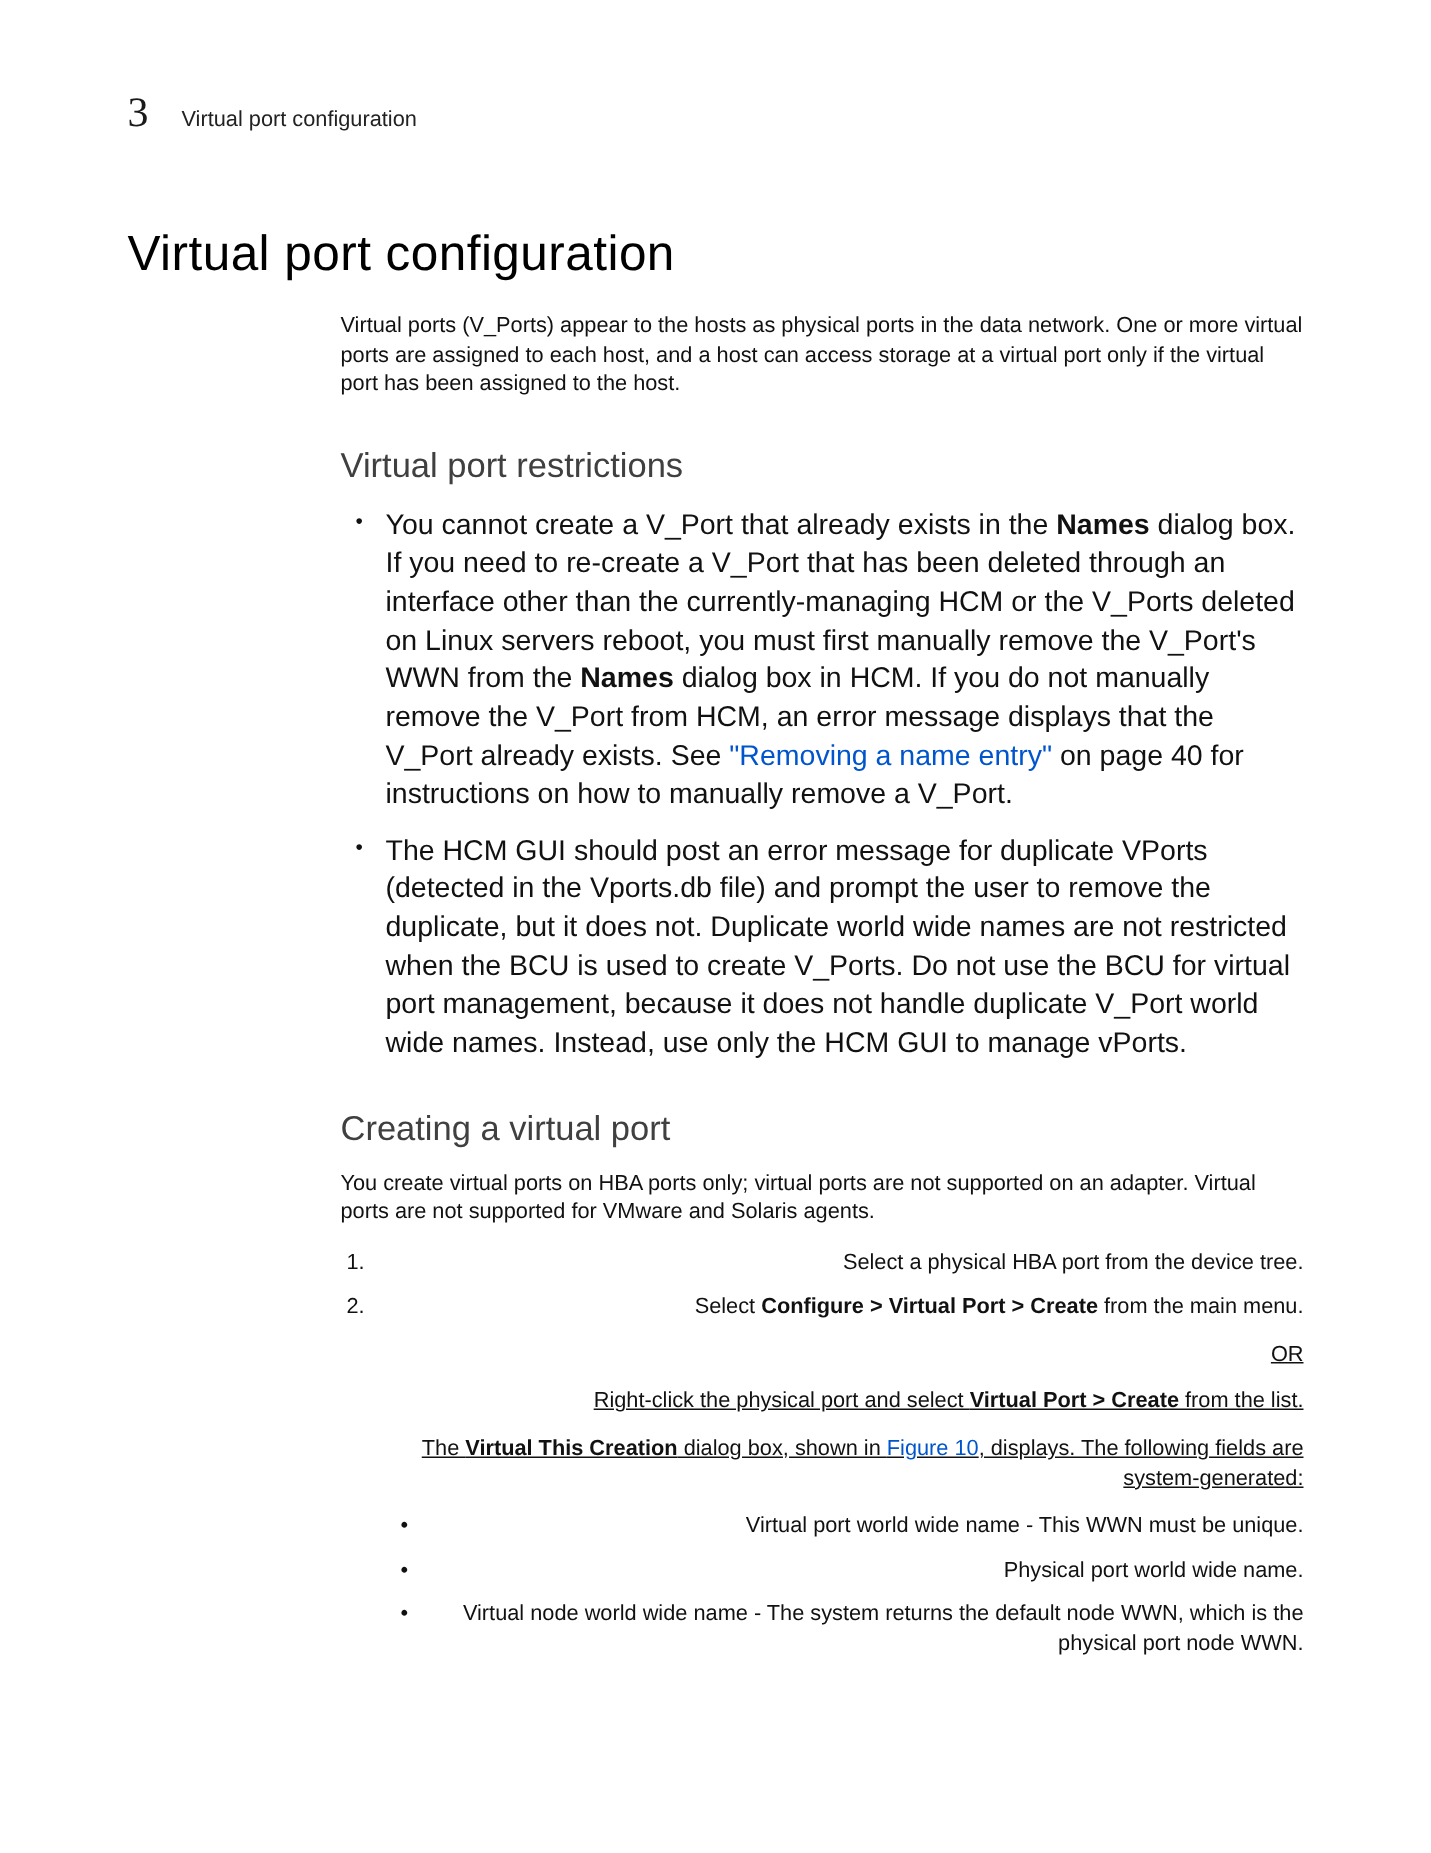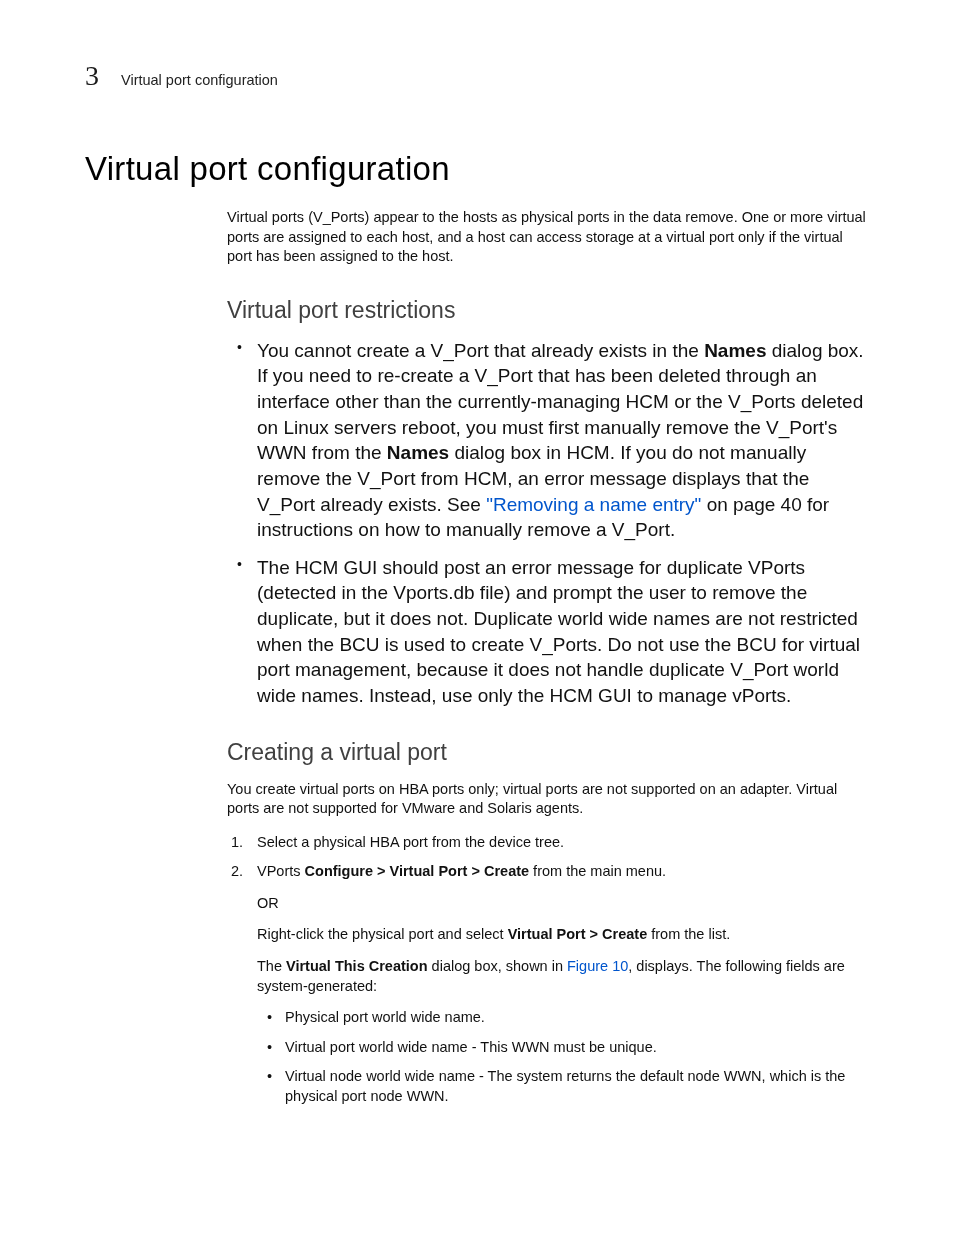--- a/index.html
+++ b/index.html
@@ -78,20 +78,21 @@
     position: absolute;
     left: 10px;
     top: 0;
     font-size: 14px;
   }
   ol.steps {
     list-style: none;
     counter-reset: step;
     padding: 0;
     margin: 0;
+    text-align: right;
   }
   ol.steps > li {
     position: relative;
     counter-increment: step;
     font-size: 14.5px;
     line-height: 1.35;
     padding-left: 30px;
     margin-bottom: 10px;
     color: #111;
   }
@@ -99,21 +100,21 @@
     content: counter(step) ".";
     position: absolute;
     left: 4px;
     top: 0;
   }
   .step-sub {
     margin-top: 12px;
     font-size: 14.5px;
     line-height: 1.35;
   }
-  .step-sub p { margin: 0 0 12px 0; }
+  .step-sub p { margin: 0 0 12px 0; text-decoration: underline; }
   ul.inner {
     list-style: none;
     padding: 0;
     margin: 0;
   }
   ul.inner > li {
     position: relative;
     font-size: 14.5px;
     line-height: 1.35;
     padding-left: 28px;
@@ -134,50 +135,50 @@
 <div class="page">
 
   <div class="header-row">
     <span class="chapter-num">3</span>
     <span class="header-title">Virtual port configuration</span>
   </div>
 
   <h1 class="main-title">Virtual port configuration</h1>
 
   <div class="body-indent">
-    <p class="body">Virtual ports (V_Ports) appear to the hosts as physical ports in the data remove. One or more virtual ports are assigned to each host, and a host can access storage at a virtual port only if the virtual port has been assigned to the host.</p>
+    <p class="body">Virtual ports (V_Ports) appear to the hosts as physical ports in the data network. One or more virtual ports are assigned to each host, and a host can access storage at a virtual port only if the virtual port has been assigned to the host.</p>
 
     <h2 class="sub">Virtual port restrictions</h2>
 
     <ul class="bullets">
       <li>
         <span>You cannot create a V_Port that already exists in the </span><span class="b">Names</span><span> dialog box. If you need to re-create a V_Port that has been deleted through an interface other than the currently-managing HCM or the V_Ports deleted on Linux servers reboot, you must first manually remove the V_Port's WWN from the </span><span class="b">Names</span><span> dialog box in HCM. If you do not manually remove the V_Port from HCM, an error message displays that the V_Port already exists. See </span><span class="link">"Removing a name entry"</span><span> on page 40 for instructions on how to manually remove a V_Port.</span>
       </li>
       <li>The HCM GUI should post an error message for duplicate VPorts (detected in the Vports.db file) and prompt the user to remove the duplicate, but it does not. Duplicate world wide names are not restricted when the BCU is used to create V_Ports. Do not use the BCU for virtual port management, because it does not handle duplicate V_Port world wide names. Instead, use only the HCM GUI to manage vPorts.</li>
     </ul>
 
     <h2 class="sub">Creating a virtual port</h2>
 
     <p class="body">You create virtual ports on HBA ports only; virtual ports are not supported on an adapter. Virtual ports are not supported for VMware and Solaris agents.</p>
 
     <ol class="steps">
       <li>Select a physical HBA port from the device tree.</li>
       <li>
-        <span>VPorts </span><span class="b">Configure &gt; Virtual Port &gt; Create</span><span> from the main menu.</span>
+        <span>Select </span><span class="b">Configure &gt; Virtual Port &gt; Create</span><span> from the main menu.</span>
         <div class="step-sub">
           <p>OR</p>
           <p>
             <span>Right-click the physical port and select </span><span class="b">Virtual Port &gt; Create</span><span> from the list.</span>
           </p>
           <p>
             <span>The </span><span class="b">Virtual This Creation</span><span> dialog box, shown in </span><span class="link">Figure 10</span><span>, displays. The following fields are system-generated:</span>
           </p>
           <ul class="inner">
+            <li>Virtual port world wide name - This WWN must be unique.</li>
             <li>Physical port world wide name.</li>
-            <li>Virtual port world wide name - This WWN must be unique.</li>
             <li>Virtual node world wide name - The system returns the default node WWN, which is the physical port node WWN.</li>
           </ul>
         </div>
       </li>
     </ol>
   </div>
 
 </div>
 
 </body></html>

